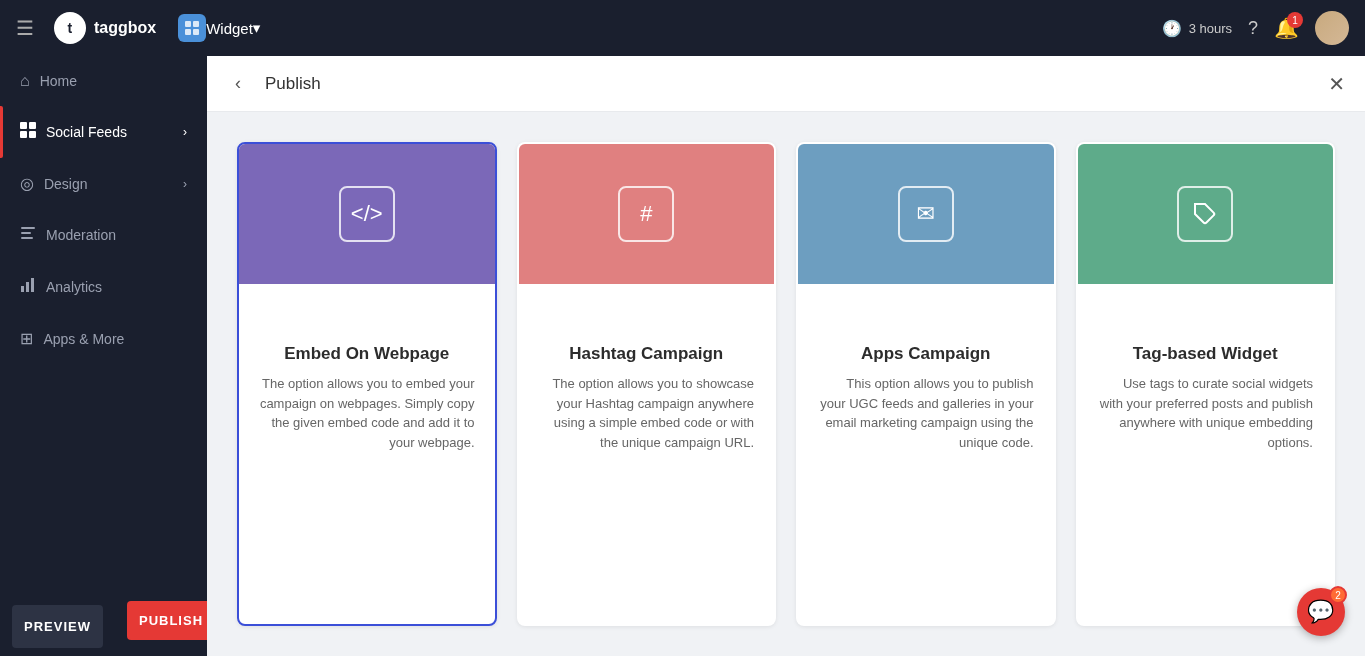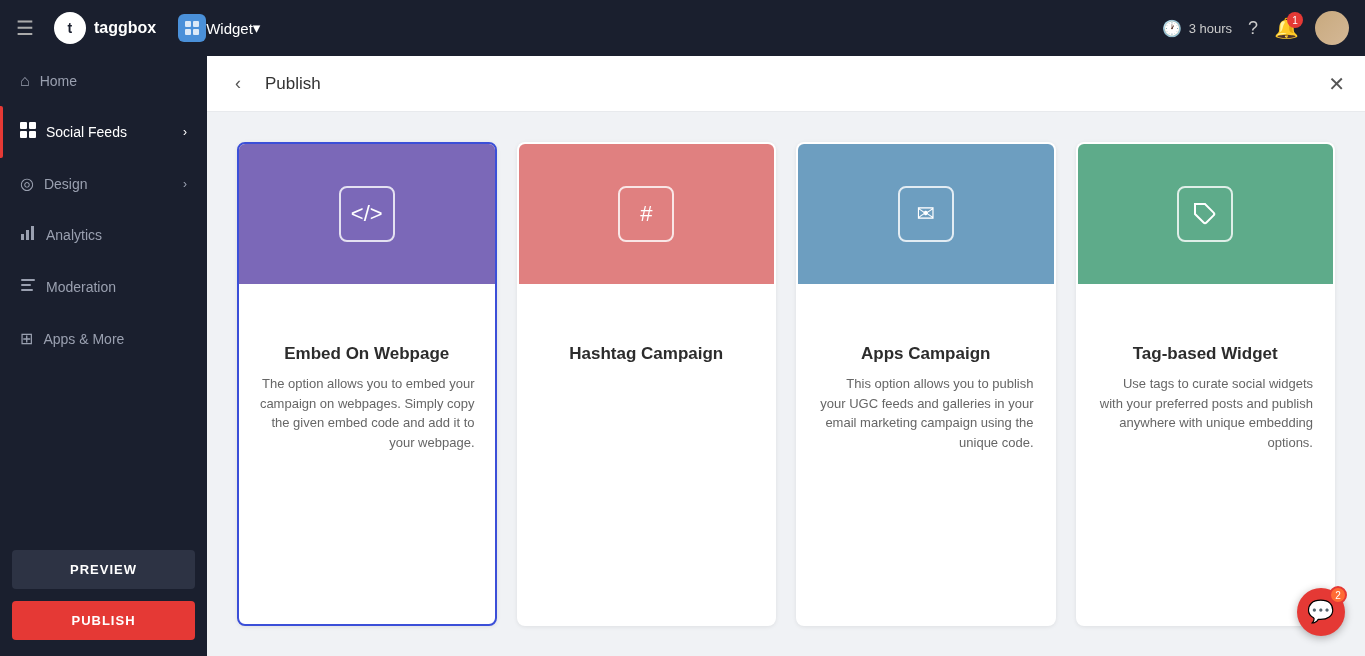--- a/index.html
+++ b/index.html
@@ -76,21 +76,21 @@
       position: relative;
     }
     .sidebar-item.active { color: #fff; }
     .sidebar-item.active::before {
       content: '';
       position: absolute; left: 0; top: 0; bottom: 0;
       width: 3px; background: #e53935; border-radius: 0 2px 2px 0;
     }
     .sidebar-item .s-icon { font-size: 16px; }
     .sidebar-item .chevron { margin-left: auto; font-size: 12px; }
-    .sidebar-bottom { margin-top: auto; display: flex; flex-direction: column; gap: 0; }
+    .sidebar-bottom { margin-top: auto; display: flex; flex-direction: row; gap: 0; }
     .preview-btn {
       margin: 8px 12px; padding: 12px;
       background: #2d3344; border: none; color: #fff;
       font-weight: 700; font-size: 13px; letter-spacing: 1px;
       cursor: pointer; border-radius: 4px;
     }
     .publish-btn {
       margin: 4px 12px 16px; padding: 12px;
       background: #e53935; border: none; color: #fff;
       font-weight: 700; font-size: 13px; letter-spacing: 1px;
@@ -250,38 +250,38 @@
       <span class="chevron">›</span>
     </div>
     <div class="sidebar-item">
       <span class="s-icon">◎</span>
       <span>Design</span>
       <span class="chevron">›</span>
     </div>
     <div class="sidebar-item">
       <span class="s-icon">
         <svg width="16" height="16" viewBox="0 0 16 16" fill="currentColor">
+          <rect x="1" y="2" width="14" height="2" rx="1"></rect>
+          <rect x="1" y="7" width="10" height="2" rx="1"></rect>
+          <rect x="1" y="12" width="12" height="2" rx="1"></rect>
+        </svg>
+      </span>
+      <span>Moderation</span>
+    </div>
+    <div class="sidebar-item">
+      <span class="s-icon">
+        <svg width="16" height="16" viewBox="0 0 16 16" fill="currentColor">
           <rect x="1" y="9" width="3" height="6"></rect>
           <rect x="6" y="5" width="3" height="10"></rect>
           <rect x="11" y="1" width="3" height="14"></rect>
         </svg>
       </span>
       <span>Analytics</span>
     </div>
     <div class="sidebar-item">
-      <span class="s-icon">
-        <svg width="16" height="16" viewBox="0 0 16 16" fill="currentColor">
-          <rect x="1" y="2" width="14" height="2" rx="1"></rect>
-          <rect x="1" y="7" width="10" height="2" rx="1"></rect>
-          <rect x="1" y="12" width="12" height="2" rx="1"></rect>
-        </svg>
-      </span>
-      <span>Moderation</span>
-    </div>
-    <div class="sidebar-item">
       <span class="s-icon">⊞</span>
       <span>Apps &amp; More</span>
     </div>
 
     <div class="sidebar-bottom">
       <button class="preview-btn">PREVIEW</button>
       <button class="publish-btn">PUBLISH</button>
     </div>
   </aside>
 
@@ -306,20 +306,21 @@
           <div class="card-desc">The option allows you to embed your campaign on webpages. Simply copy the given embed code and add it to your webpage.</div>
         </div>
       </div>
 
       <div class="card">
         <div class="card-icon-area bg-pink">
           <div class="card-icon-box">#</div>
         </div>
         <div class="card-body">
           <div class="card-title">Hashtag Campaign</div>
+          <div class="card-desc">The option allows you to showcase your Hashtag campaign anywhere using a simple embed code or with the unique campaign URL.</div>
         </div>
       </div>
 
       <div class="card">
         <div class="card-icon-area bg-blue">
           <div class="card-icon-box">✉</div>
         </div>
         <div class="card-body">
           <div class="card-title">Apps Campaign</div>
           <div class="card-desc">This option allows you to publish your UGC feeds and galleries in your email marketing campaign using the unique code.</div>

